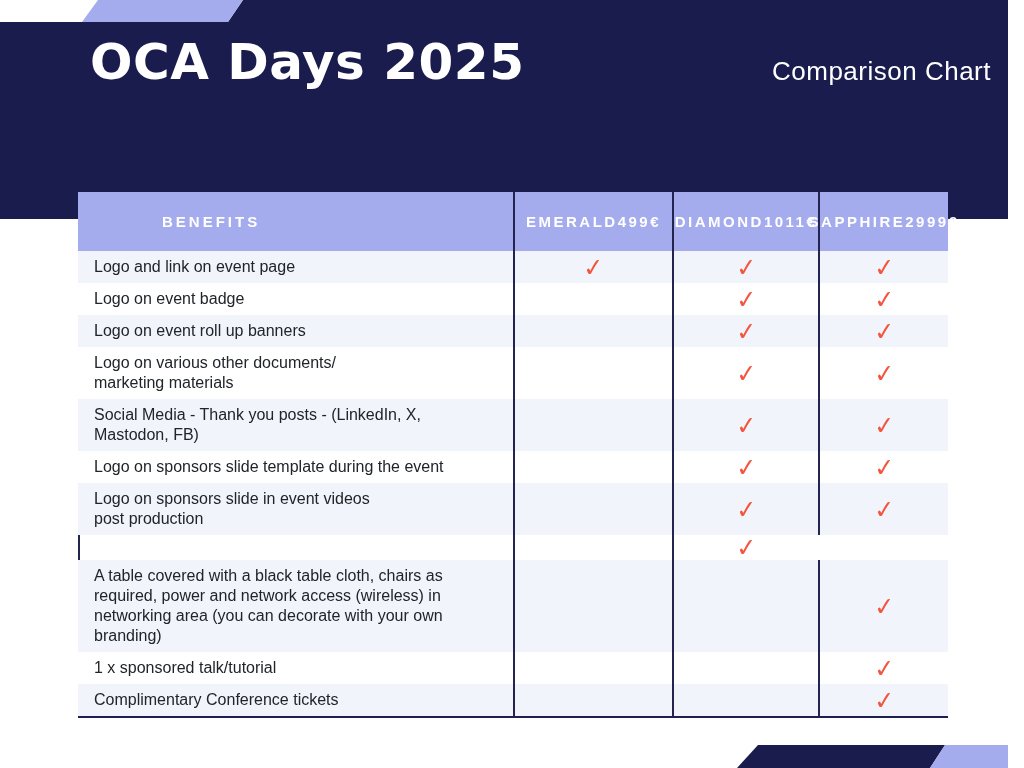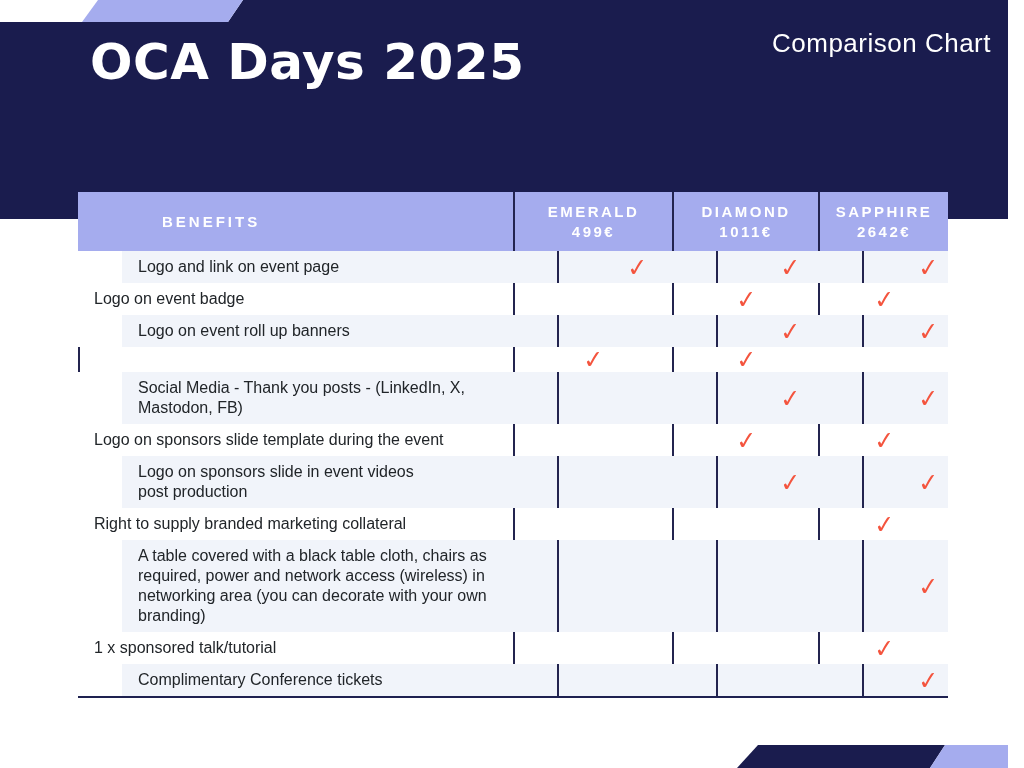--- a/index.html
+++ b/index.html
@@ -15,33 +15,33 @@
   
   .accent-bottom-navy{position:absolute;left:737px;top:745px;width:208px;height:23px;background:#1a1c4e;
     clip-path:polygon(21px 0,208px 0,193px 100%,0 100%);}
   .accent-bottom-lavender{position:absolute;left:930px;top:745px;width:94px;height:23px;background:#a5acee;
     clip-path:polygon(15px 0,94px 0,94px 100%,0 100%);}
 
   .title{position:absolute;left:90px;top:24px;margin:0;color:#ffffff;
     font-family:"DejaVu Sans","Liberation Sans",sans-serif;
     font-size:50px;font-weight:800;line-height:76px;letter-spacing:0.5px;}
   .title span{display:block;}
-  .corner-label{position:absolute;right:17px;top:28px;color:#ffffff;
+  .corner-label{position:absolute;right:17px;top:56px;color:#ffffff;
     font-size:26px;font-weight:400;letter-spacing:0.5px;}
 
   
   .ctable{position:absolute;left:78px;top:192px;width:870px;border-bottom:2px solid #1e2150;}
   .thead,.row{display:grid;grid-template-columns:435px 159px 146px 130px;}
   .thead{background:#a5acee;height:59px;}
   .th{color:#ffffff;font-weight:bold;display:flex;align-items:center;}
   .th.benefits{padding-left:84px;font-size:15px;letter-spacing:3px;}
-  .th.pkg{flex-direction:column;justify-content:center;font-size:15px;letter-spacing:2.5px;line-height:20px;text-align:center;}
+  .th.pkg{flex-direction:row;justify-content:center;font-size:15px;letter-spacing:2.5px;line-height:20px;text-align:center;}
   .col-b{border-left:2px solid #23244f;}
   .row{background:#ffffff;}
-  .row.alt{background:#f1f4fa;margin-left:44px;}
+  .row.alt{background:#f1f4fa;}
   .benefit-cell{padding:6px 10px 6px 16px;font-size:16px;color:#212529;line-height:20px;
     display:flex;align-items:center;white-space:pre-line;}
   .check-cell{display:flex;align-items:center;justify-content:center;}
   .check{font-family:"DejaVu Sans",sans-serif;color:#f4543e;font-size:25px;font-weight:bold;
     transform:rotate(-5deg);line-height:1;}
 </style>
 </head>
 <body>
 
 <div class="page">
@@ -61,21 +61,21 @@
       <div class="th pkg col-b">
         <span>EMERALD</span>
         <span>499€</span>
       </div>
       <div class="th pkg col-b">
         <span>DIAMOND</span>
         <span>1011€</span>
       </div>
       <div class="th pkg col-b">
         <span>SAPPHIRE</span>
-        <span>2642€</span>
+        <span>2999€</span>
       </div>
     </div>
     <div id="tbody">
         <div class="row alt">
           <div class="benefit-cell">Logo and link on event page</div>
           <div class="check-cell col-b">
             <span class="check">✓</span>
           </div>
           <div class="check-cell col-b">
             <span class="check">✓</span>
@@ -98,20 +98,22 @@
           <div class="benefit-cell">Logo on event roll up banners</div>
           <div class="check-cell col-b"></div>
           <div class="check-cell col-b">
             <span class="check">✓</span>
           </div>
           <div class="check-cell col-b">
             <span class="check">✓</span>
           </div>
         </div>
         <div class="row">
+          <div class="benefit-cell">Logo on various other documents/
+marketing materials</div>
           <div class="check-cell col-b"></div>
           <div class="check-cell col-b">
             <span class="check">✓</span>
           </div>
           <div class="check-cell col-b">
             <span class="check">✓</span>
           </div>
         </div>
         <div class="row alt">
           <div class="benefit-cell">Social Media - Thank you posts - (LinkedIn, X,
@@ -139,21 +141,20 @@
 post production</div>
           <div class="check-cell col-b"></div>
           <div class="check-cell col-b">
             <span class="check">✓</span>
           </div>
           <div class="check-cell col-b">
             <span class="check">✓</span>
           </div>
         </div>
         <div class="row">
-          <div class="benefit-cell">Right to supply branded marketing collateral</div>
           <div class="check-cell col-b"></div>
           <div class="check-cell col-b"></div>
           <div class="check-cell col-b">
             <span class="check">✓</span>
           </div>
         </div>
         <div class="row alt">
           <div class="benefit-cell">A table covered with a black table cloth, chairs as
 required, power and network access (wireless) in
 networking area (you can decorate with your own

